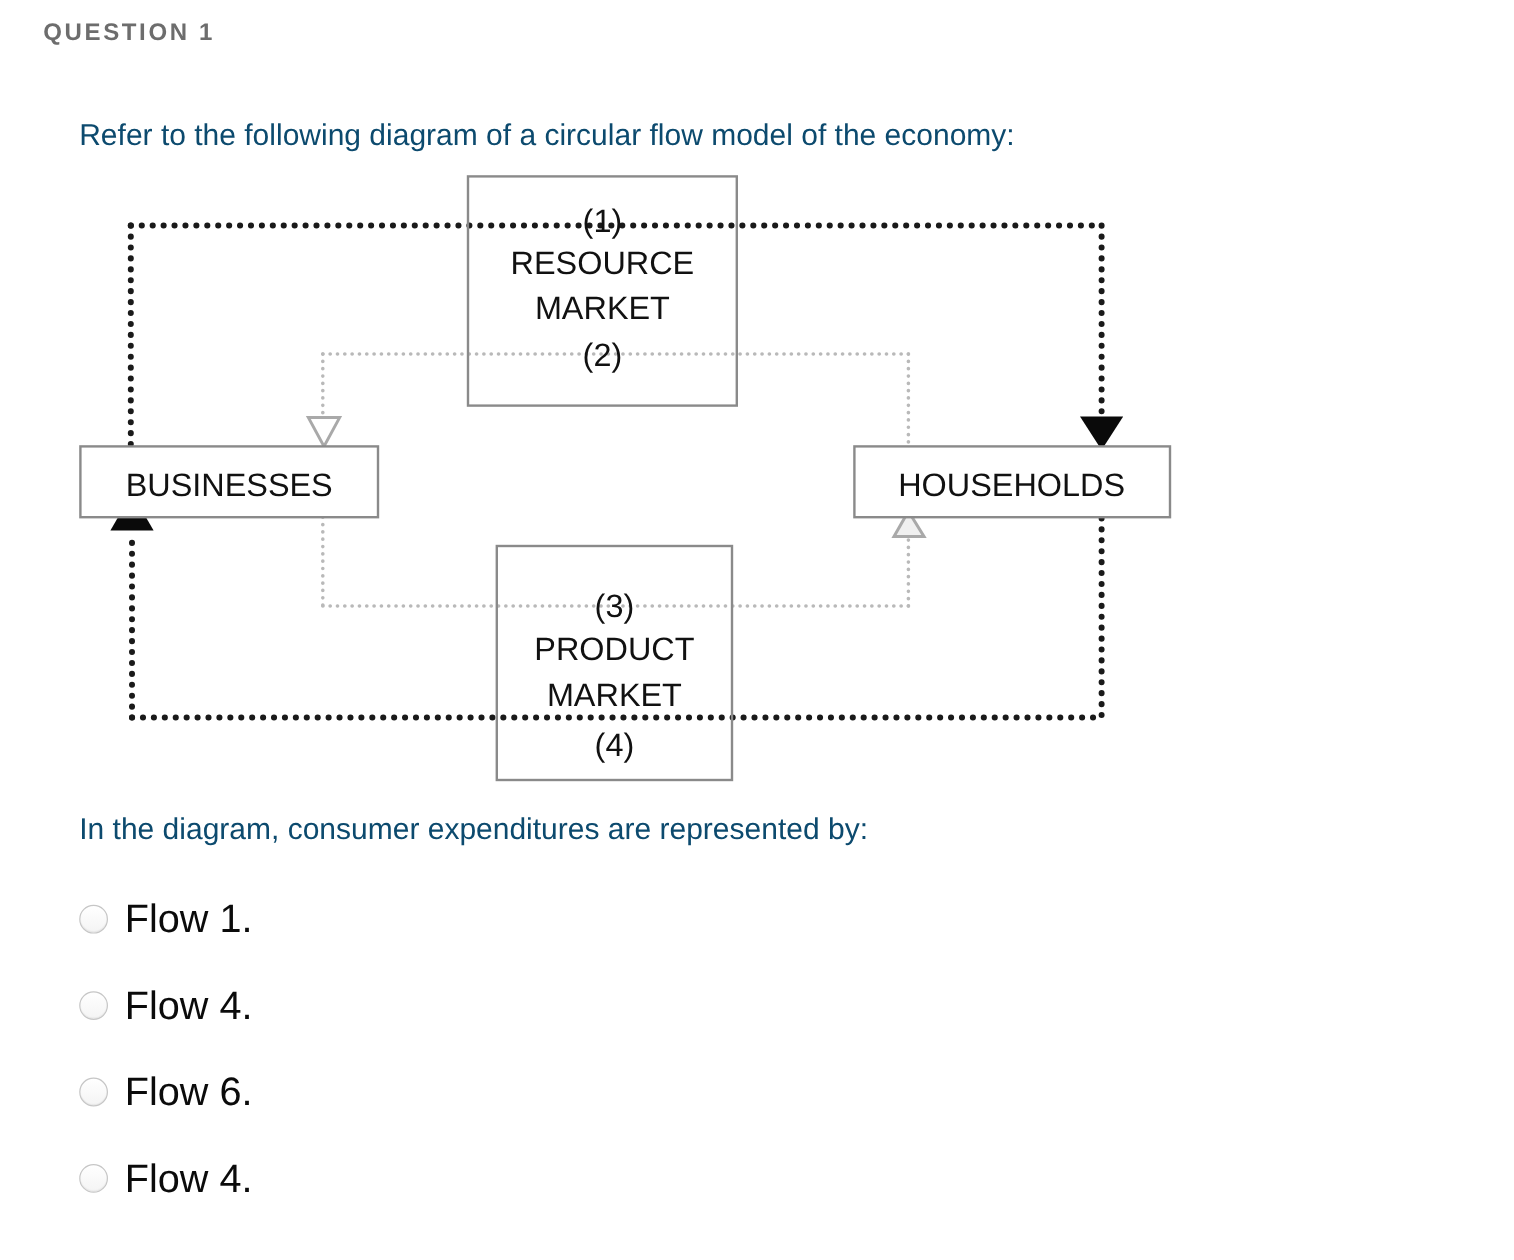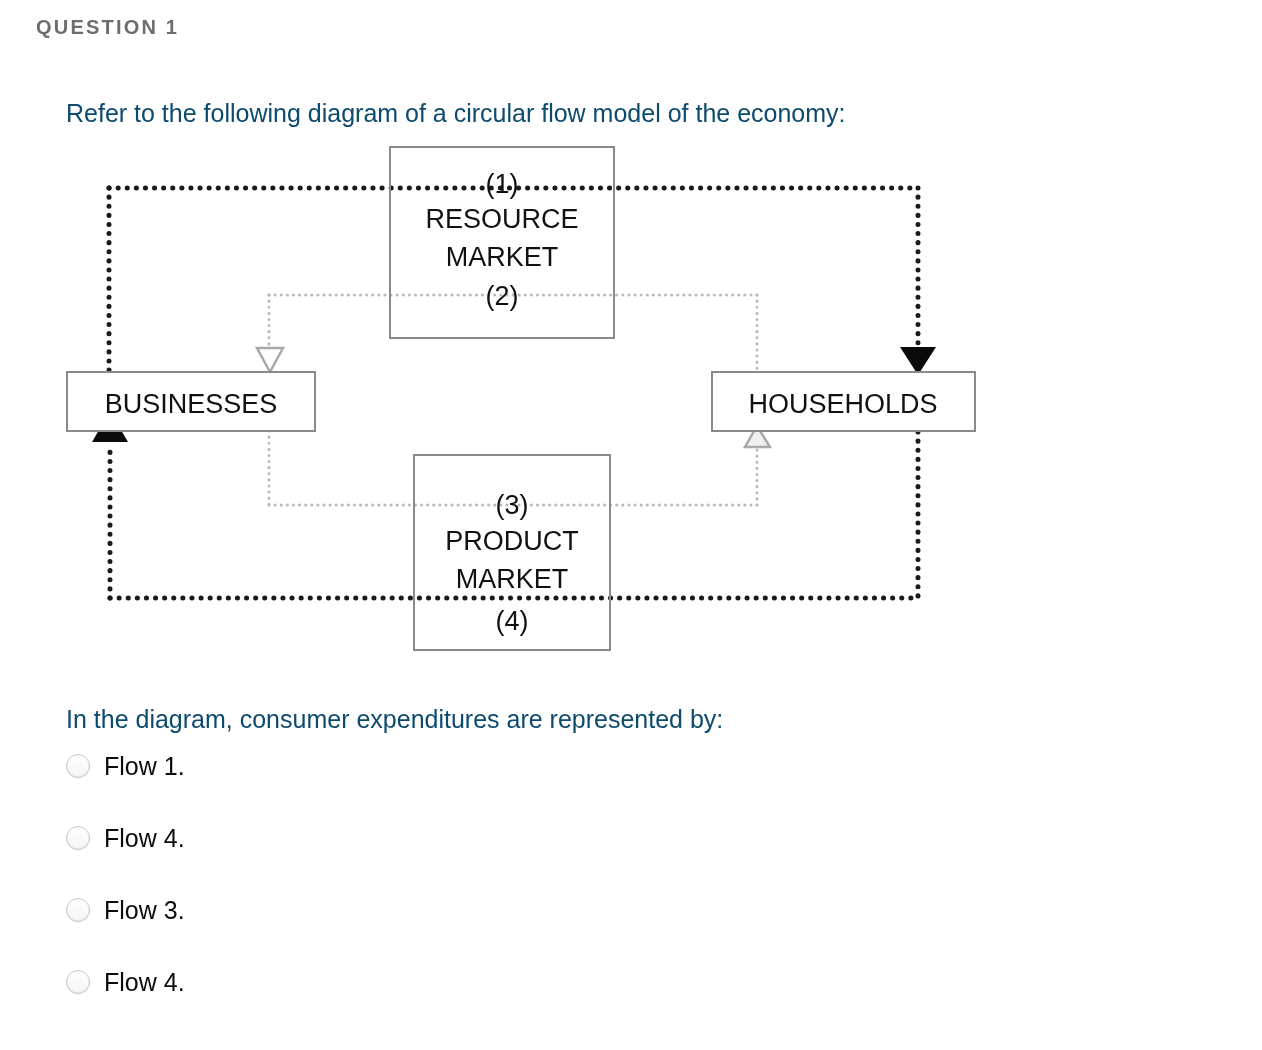--- a/index.html
+++ b/index.html
@@ -32,21 +32,21 @@
   
   .prompt {
     position: absolute;
     left: 66px;
     font-size: 25px;
     line-height: 30px;
     color: #0c4a6e;
     white-space: nowrap;
   }
   #prompt-top  { top: 98px; }
-  #prompt-bottom { top: 704px; }
+  #prompt-bottom { top: 676px; }
 
   
   .diagram {
     position: absolute;
     left: 0;
     top: 135px;
     width: 1030px;
     height: 530px;
   }
   .diagram svg { display: block; }
@@ -67,21 +67,21 @@
     width: 22px;
     height: 22px;
     min-width: 22px;
     border-radius: 50%;
     border: 1.5px solid #c6c6c6;
     background: linear-gradient(180deg, #ffffff 0%, #f4f4f4 100%);
     box-shadow: inset 0 -1px 1px rgba(0,0,0,0.06);
     margin-right: 14px;
   }
   .option-label {
-    font-size: 25px;
+    font-size: 33px;
     line-height: 28px;
     color: #0b0b0b;
     white-space: nowrap;
   }
 </style>
 </head>
 <body>
 
 <div class="question-header">QUESTION 1</div>
 
@@ -172,21 +172,21 @@
     <span class="option-label">Flow 1.</span>
   </div>
 
   <div class="option-row">
     <span class="radio"></span>
     <span class="option-label">Flow 4.</span>
   </div>
 
   <div class="option-row">
     <span class="radio"></span>
-    <span class="option-label">Flow 3.</span>
+    <span class="option-label">Flow 6.</span>
   </div>
 
   <div class="option-row">
     <span class="radio"></span>
     <span class="option-label">Flow 4.</span>
   </div>
 
 </div>
 
 </body></html>

